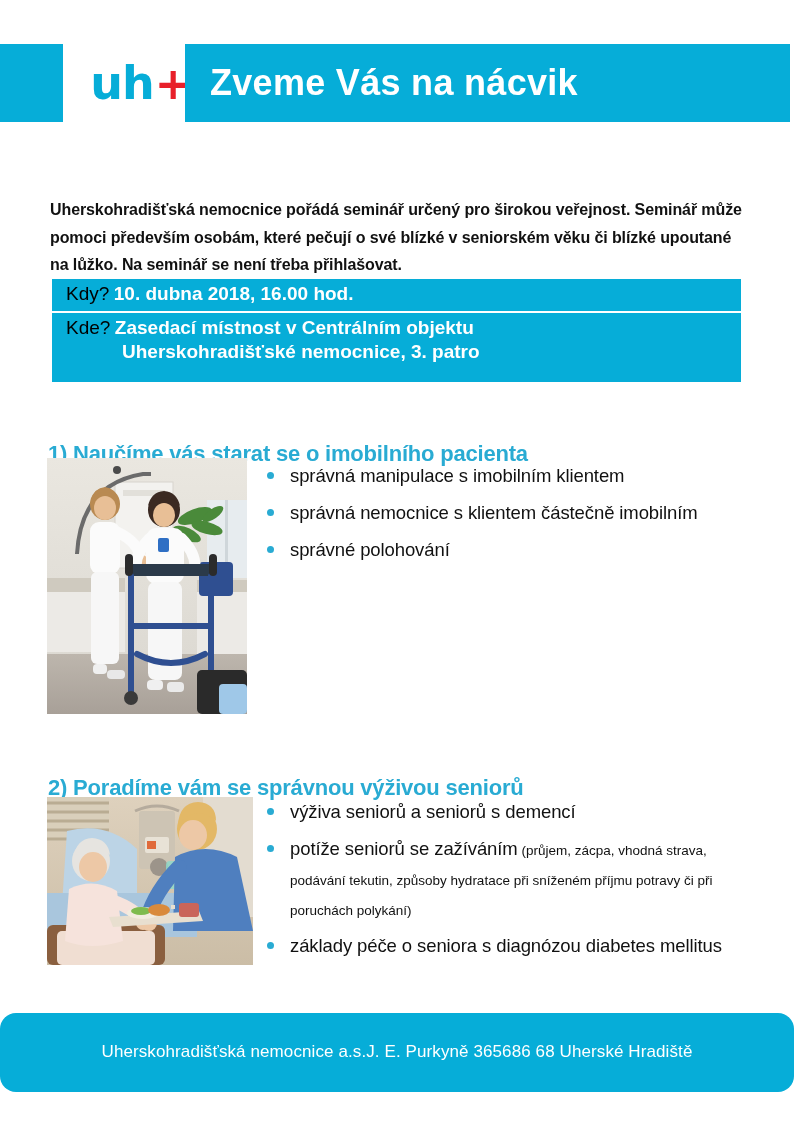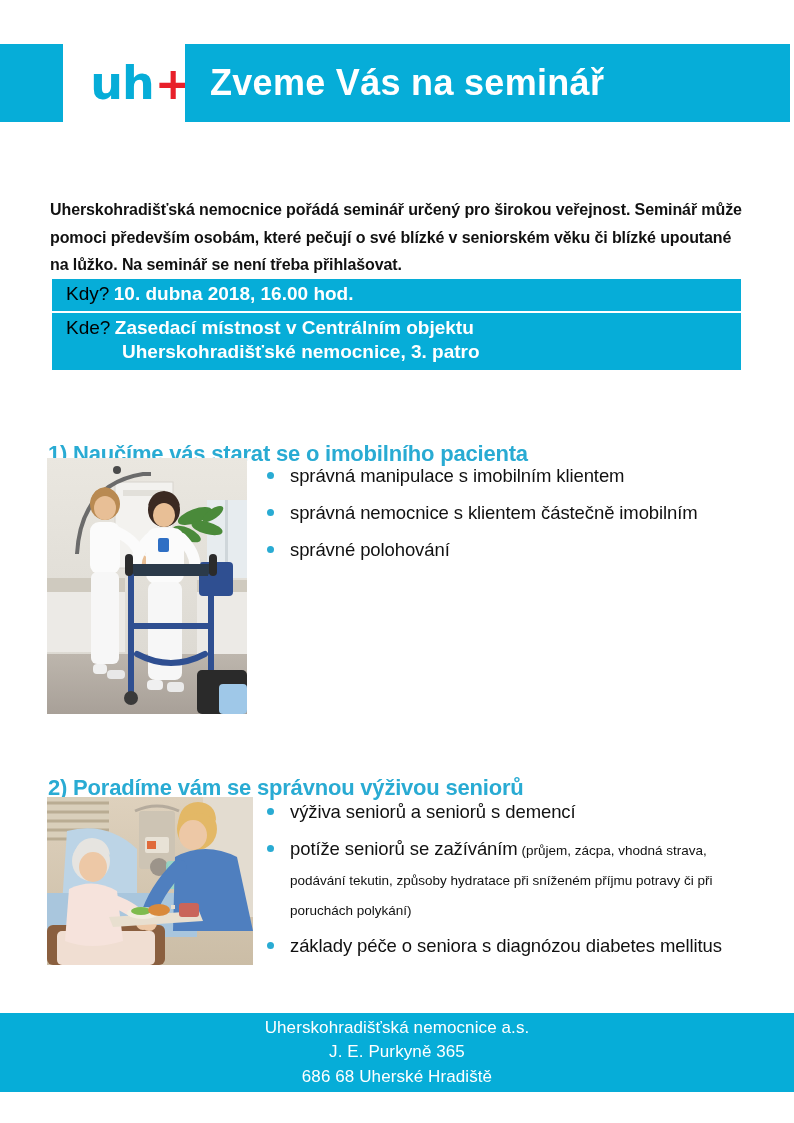--- a/index.html
+++ b/index.html
@@ -97,21 +97,21 @@
     color: #ffffff;
     box-sizing: border-box;
   }
   .infobox.kdy {
     top: 279px;
     height: 32px;
     padding: 4px 0 0 14px;
   }
   .infobox.kde {
     top: 313px;
-    height: 57px;
+    height: 69px;
     padding: 4px 0 0 14px;
   }
   .label-q {
     font-size: 19px;
     font-weight: 400;
     color: #000000;
   }
   .val-b {
     font-size: 19px;
     font-weight: 700;
@@ -190,23 +190,23 @@
 
   
   .footer {
     position: absolute;
     left: 0;
     top: 1013px;
     width: 794px;
     height: 79px;
     background: #06ADD8;
     display: flex;
-    flex-direction: column;
     align-items: center;
     justify-content: center;
+    border-radius: 16px;
   }
   .footer-line {
     color: #ffffff;
     font-size: 17px;
     line-height: 1.45;
     font-weight: 400;
     letter-spacing: 0.1px;
   }
 
   
@@ -217,21 +217,21 @@
 
 <div class="header">
   <div class="header-block-left"></div>
   <div class="header-logo-zone">
     <div class="logo">
       <span>uh</span>
         <span class="plus">+</span>
     </div>
   </div>
   <div class="header-bar">
-    <div class="header-title">Zveme Vás na seminář</div>
+    <div class="header-title">Zveme Vás na nácvik</div>
   </div>
 </div>
 
 <p class="intro">Uherskohradišťská nemocnice pořádá seminář určený pro širokou veřejnost. Seminář může pomoci především osobám, které pečují o své blízké v seniorském věku či blízké upoutané na lůžko. Na seminář se není třeba přihlašovat.</p>
 
 <div class="infobox kdy">
   <span class="label-q">Kdy?</span>
   <span class="val-b">10. dubna 2018, 16.00 hod.</span>
 </div>
 

